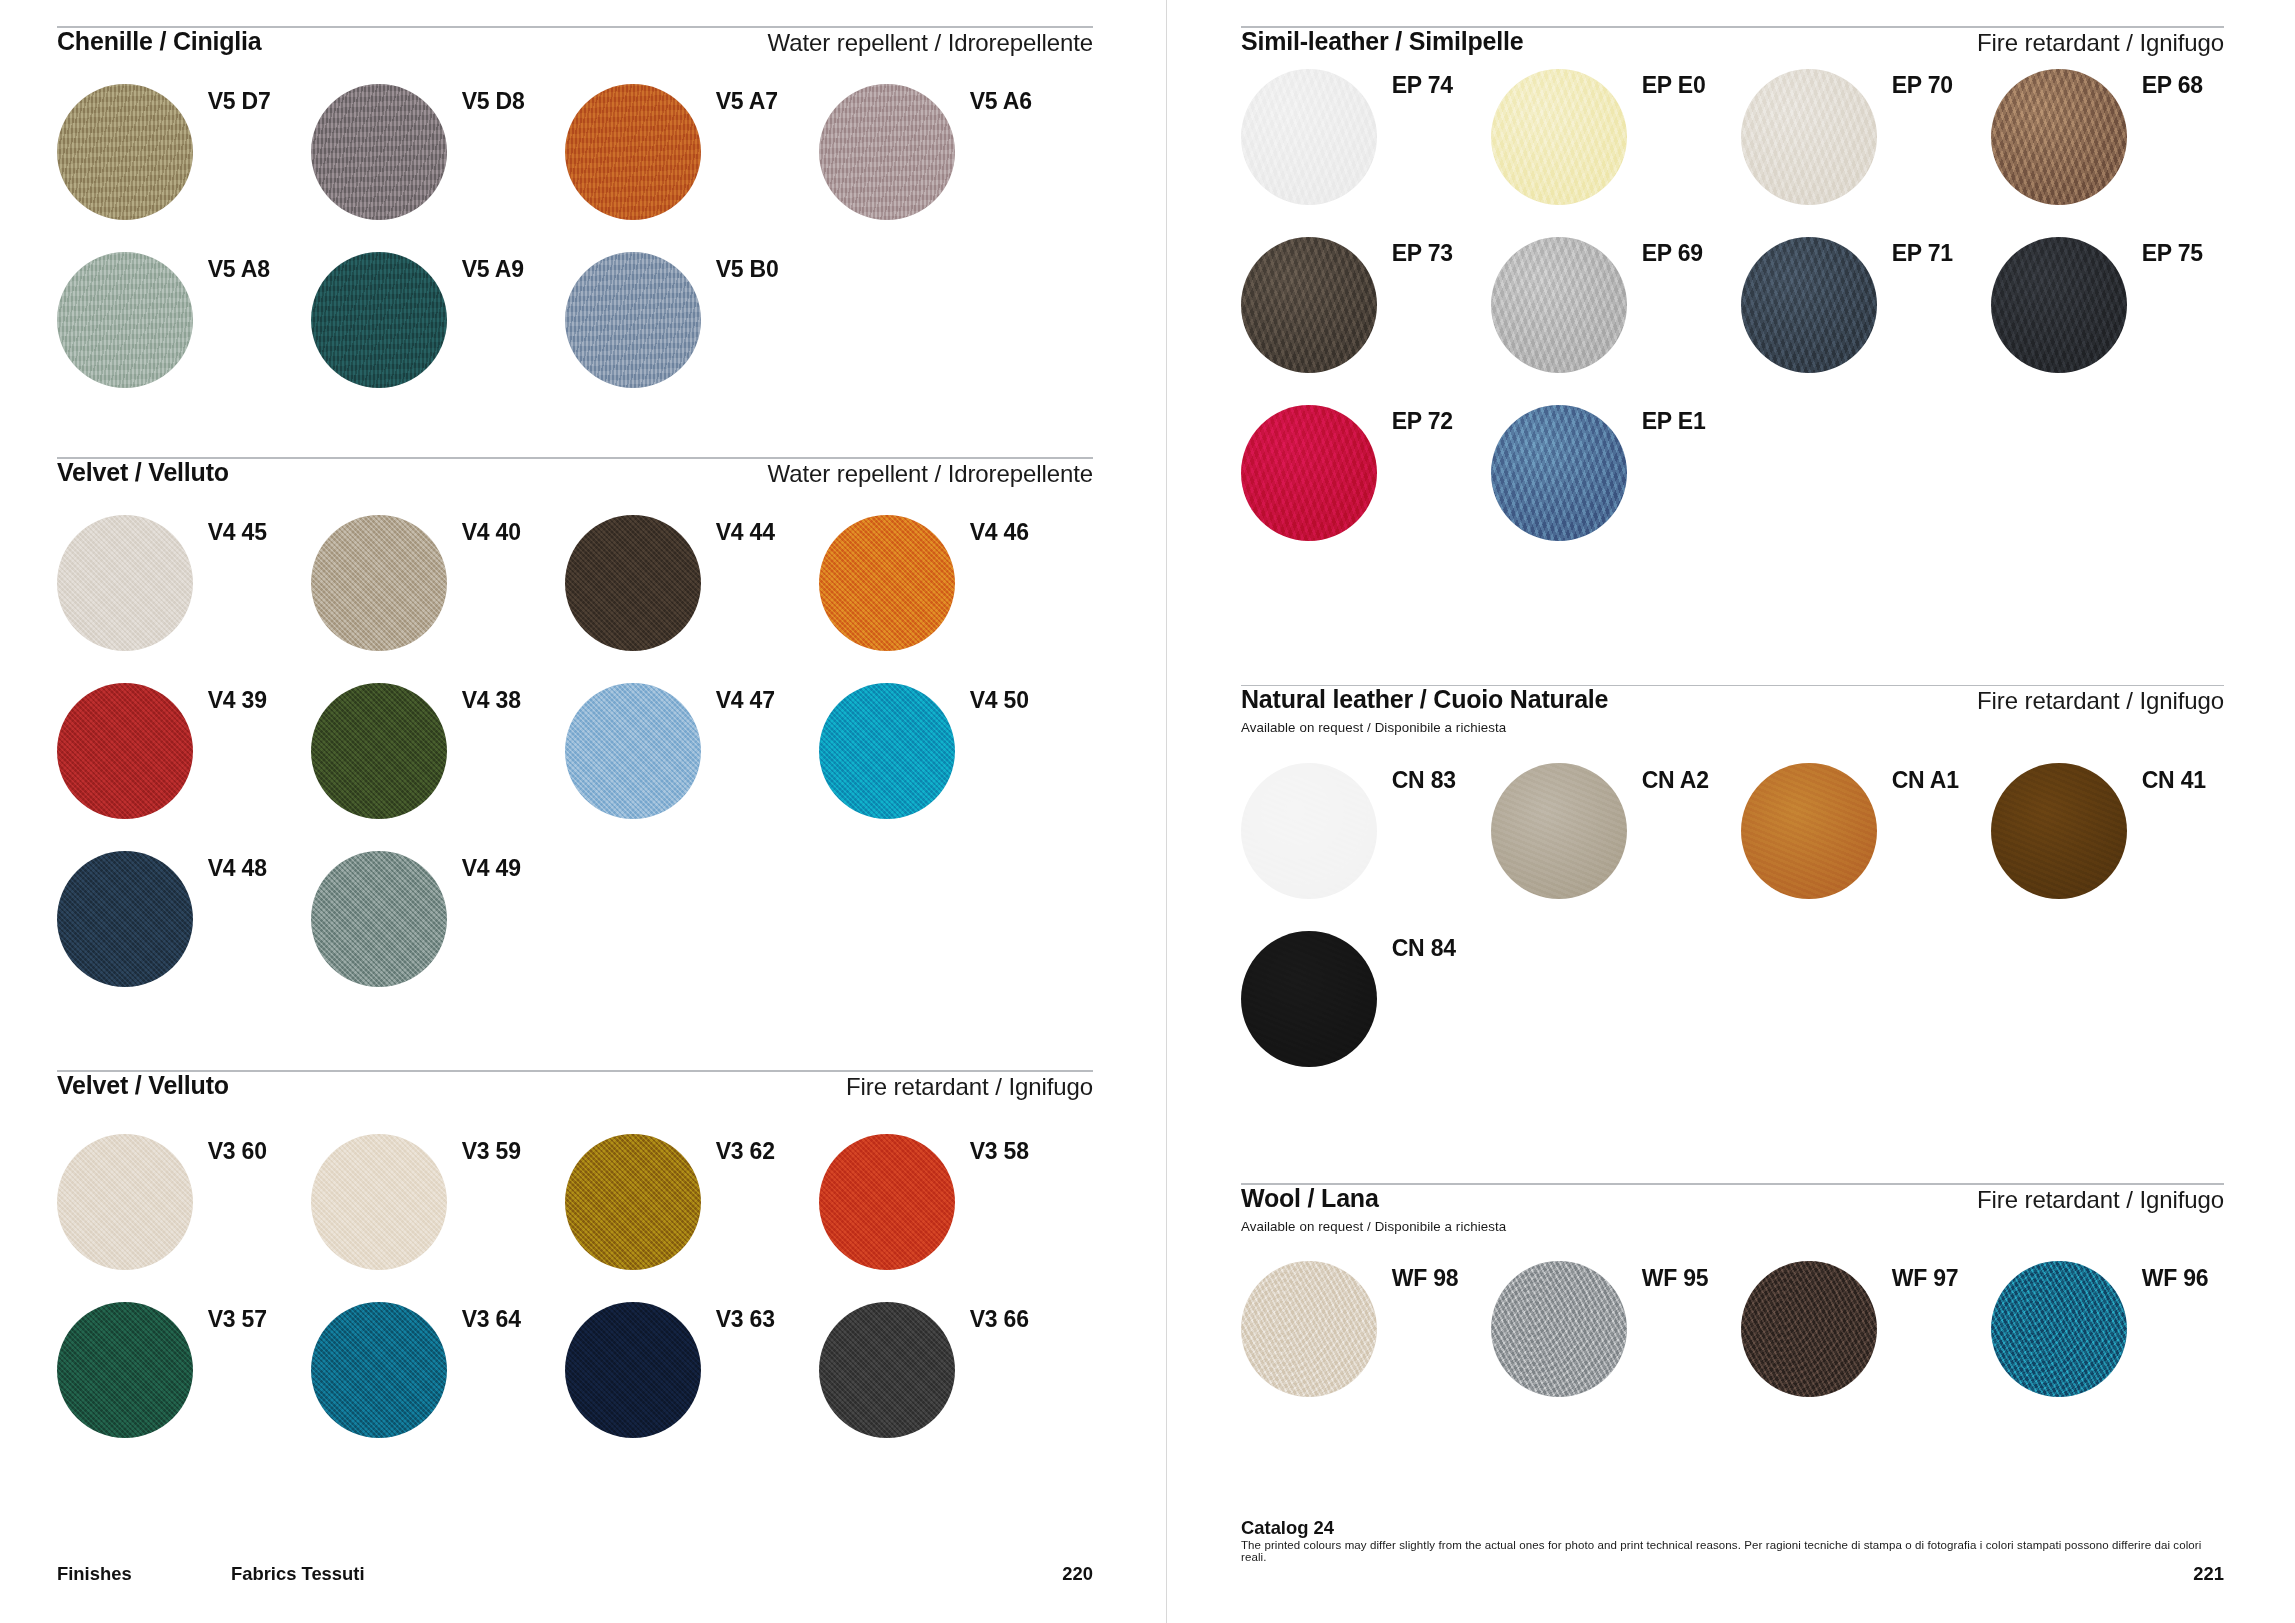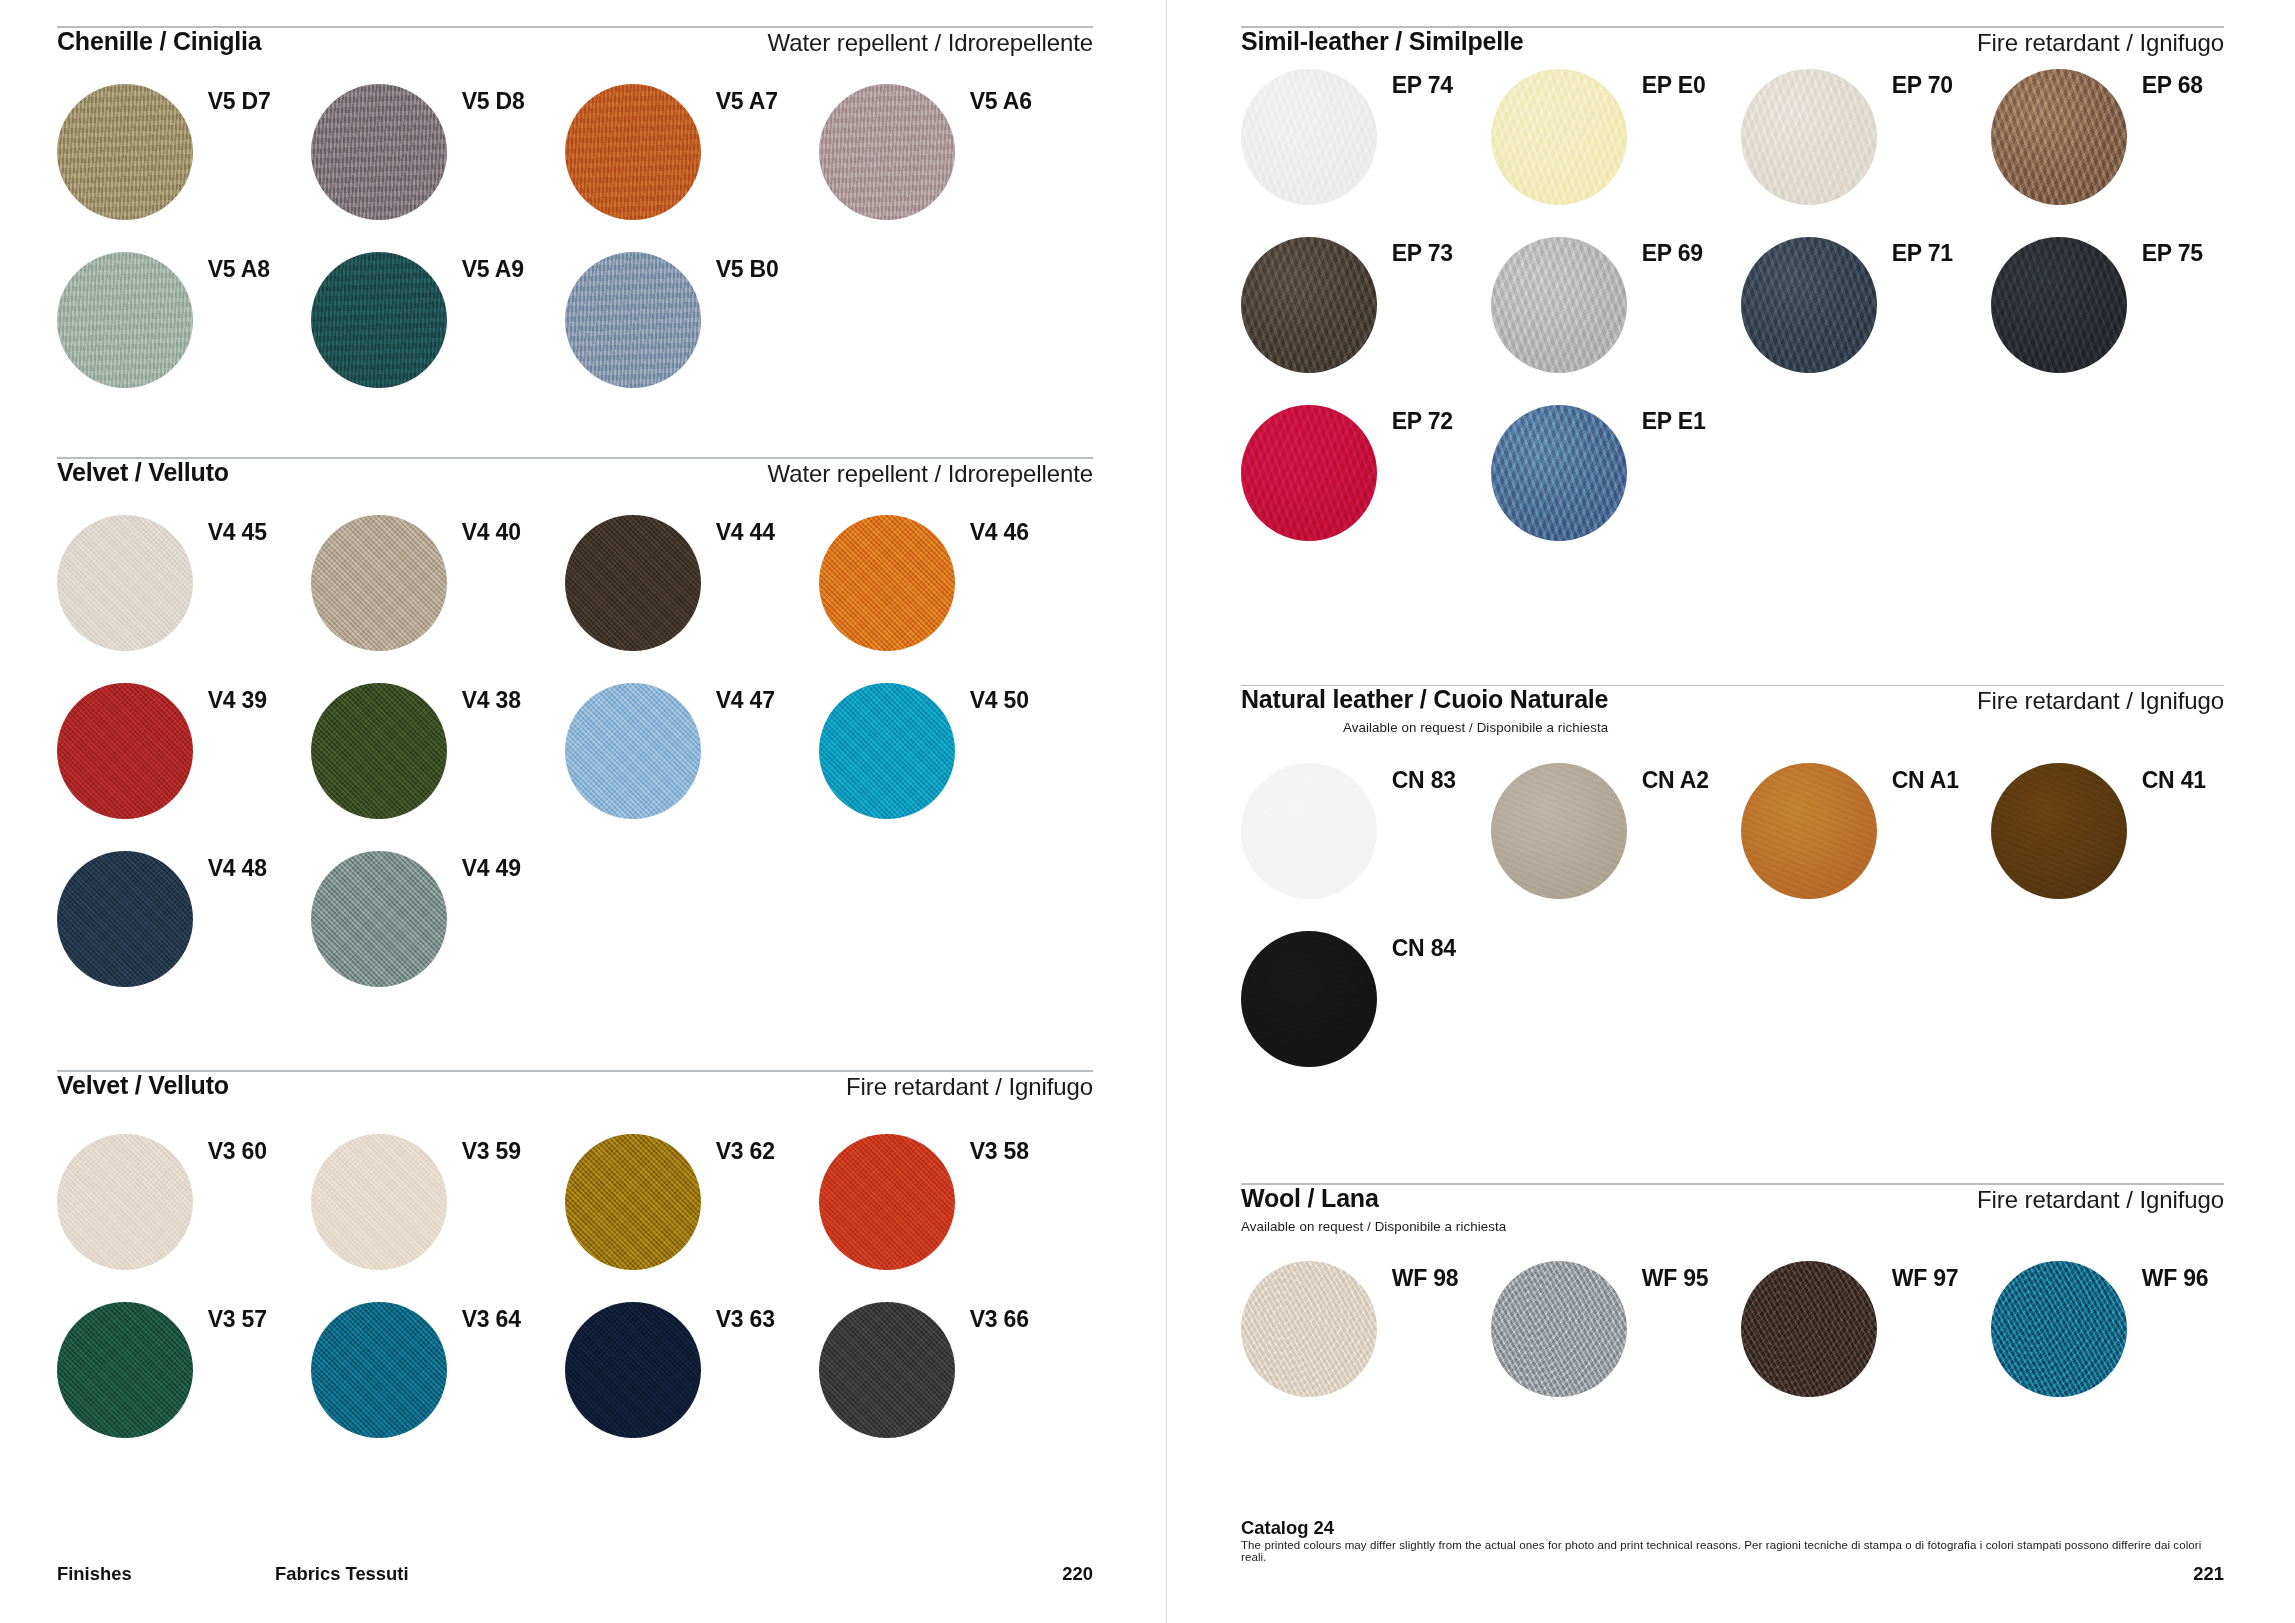--- a/index.html
+++ b/index.html
@@ -69,21 +69,20 @@
     letter-spacing: -0.2px;
     color: #111111;
     line-height: 1.1;
   }
   .section-sub {
     font-size: 13.3px;
     font-weight: 400;
     color: #1a1a1a;
     margin-top: 6.4px;
     letter-spacing: 0.1px;
-    text-align: right;
   }
   .section-tag {
     font-size: 24px;
     font-weight: 400;
     color: #1a1a1a;
     white-space: nowrap;
     letter-spacing: -0.1px;
     padding-top: 0.9px;
   }
 
@@ -170,21 +169,20 @@
     bottom: 39px;
     display: flex;
     align-items: baseline;
     font-size: 18.4px;
     font-weight: 700;
     color: #111111;
   }
   .footer-left {
     left: 57px;
     right: 73px;
-    gap: 44px;
   }
   .footer-right {
     left: 75px;
     right: 72px;
     flex-direction: column;
   }
   .f-finishes { width: 174px; }
   .f-fabrics  { flex: 1; }
   .f-page     { margin-left: auto; }
   .f-catalog  { margin-right: 20px; }

